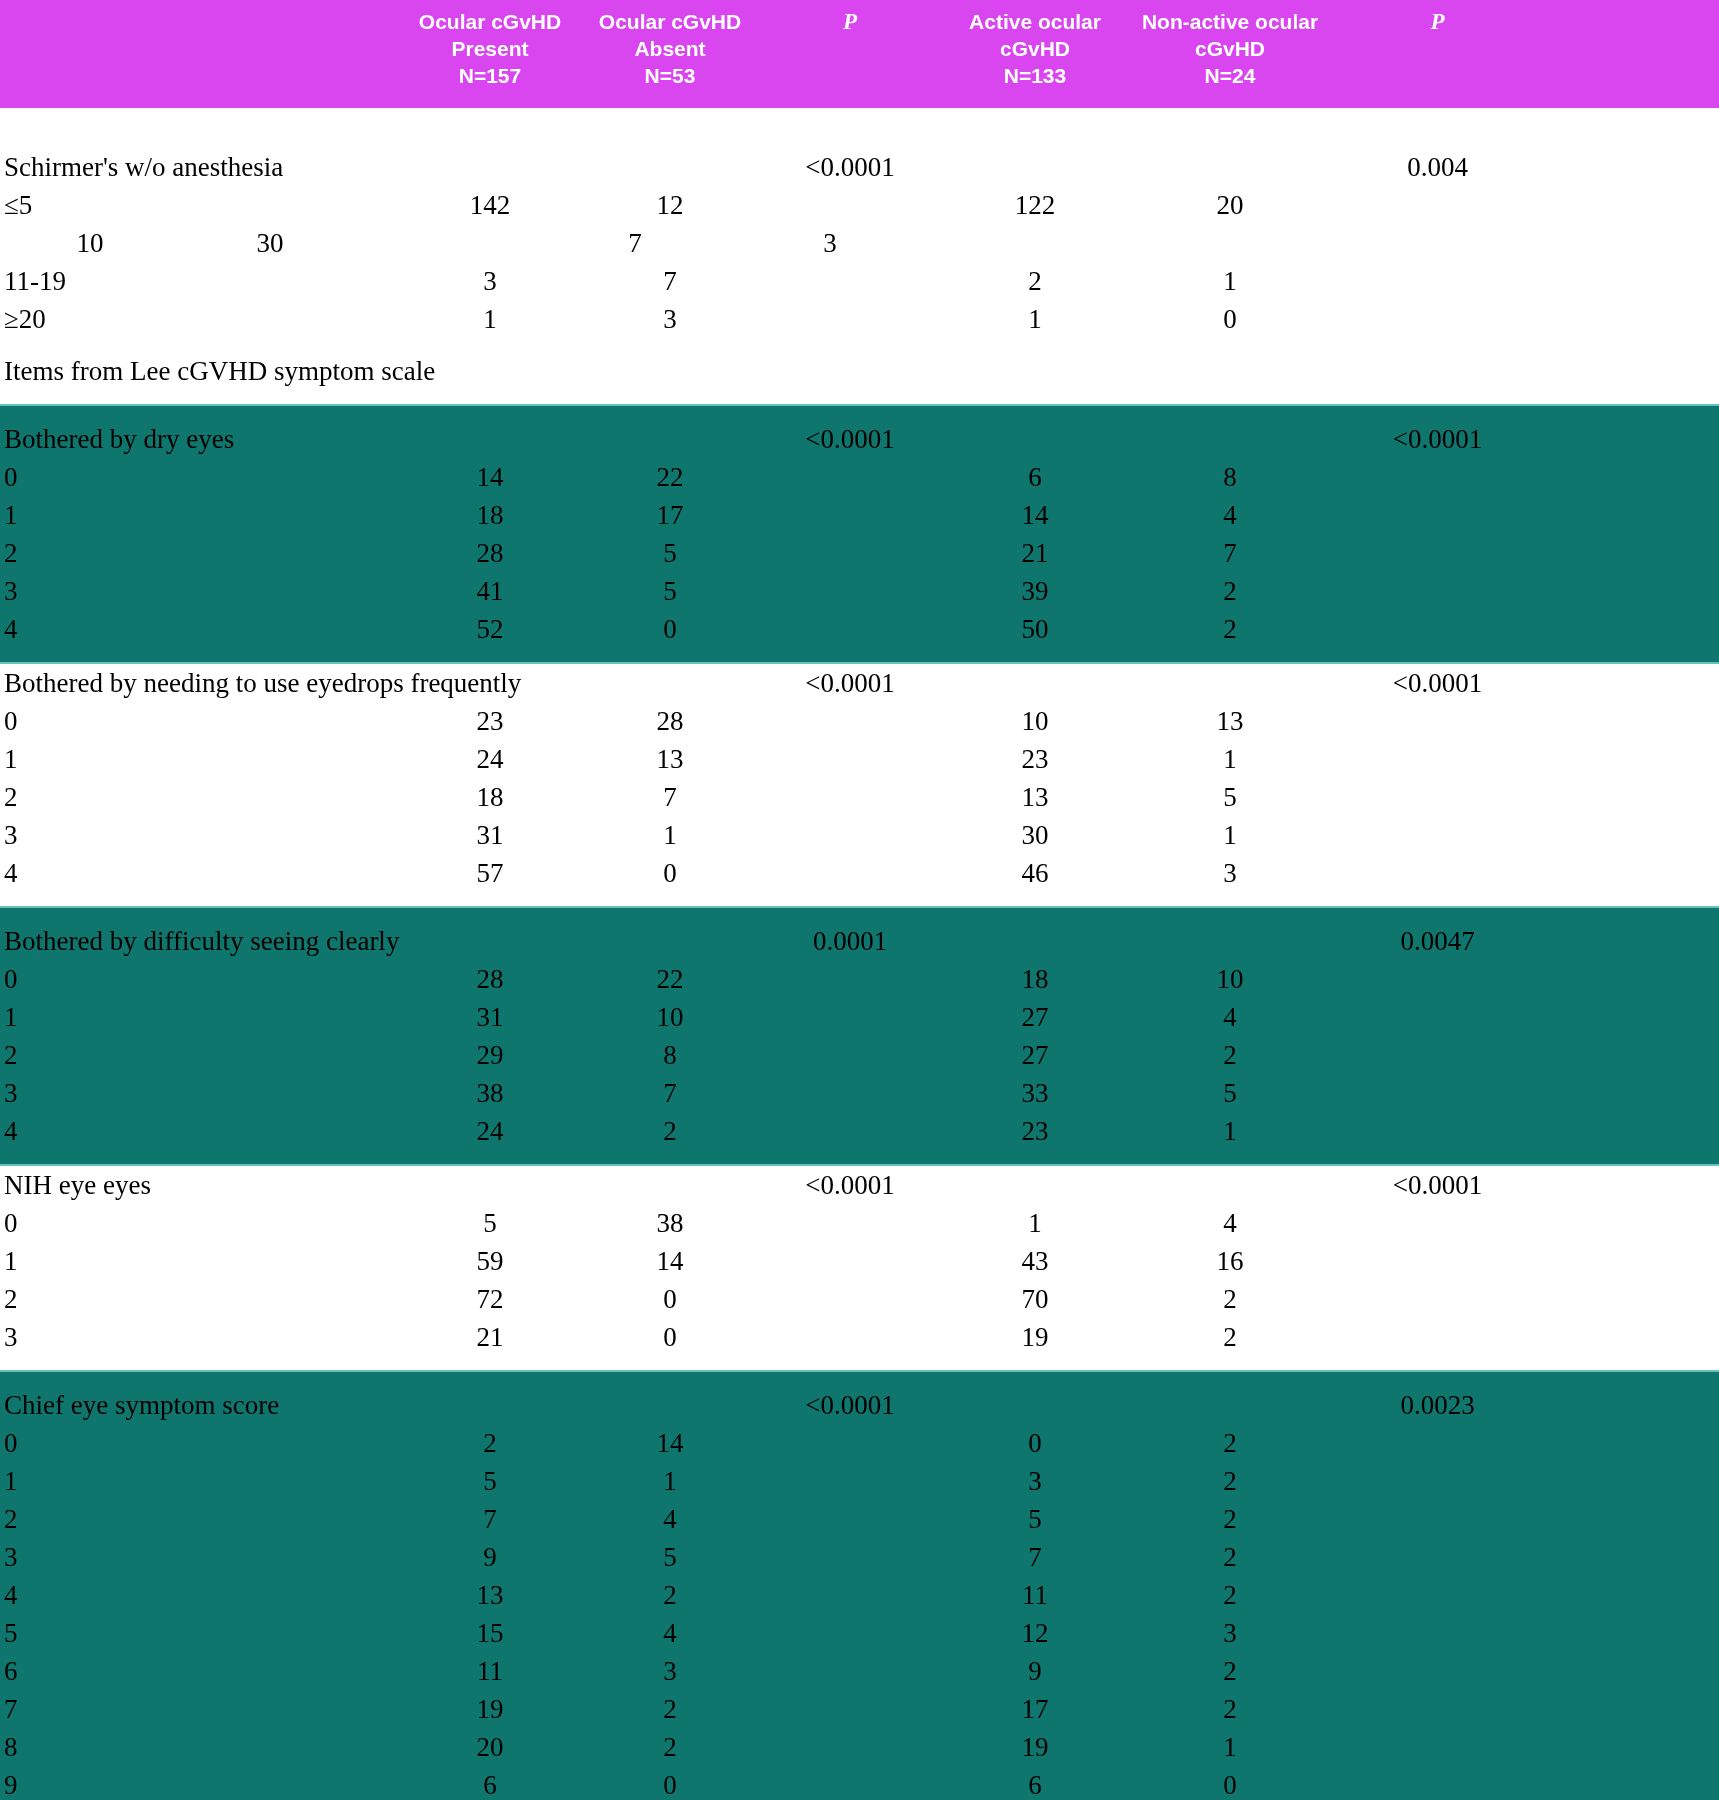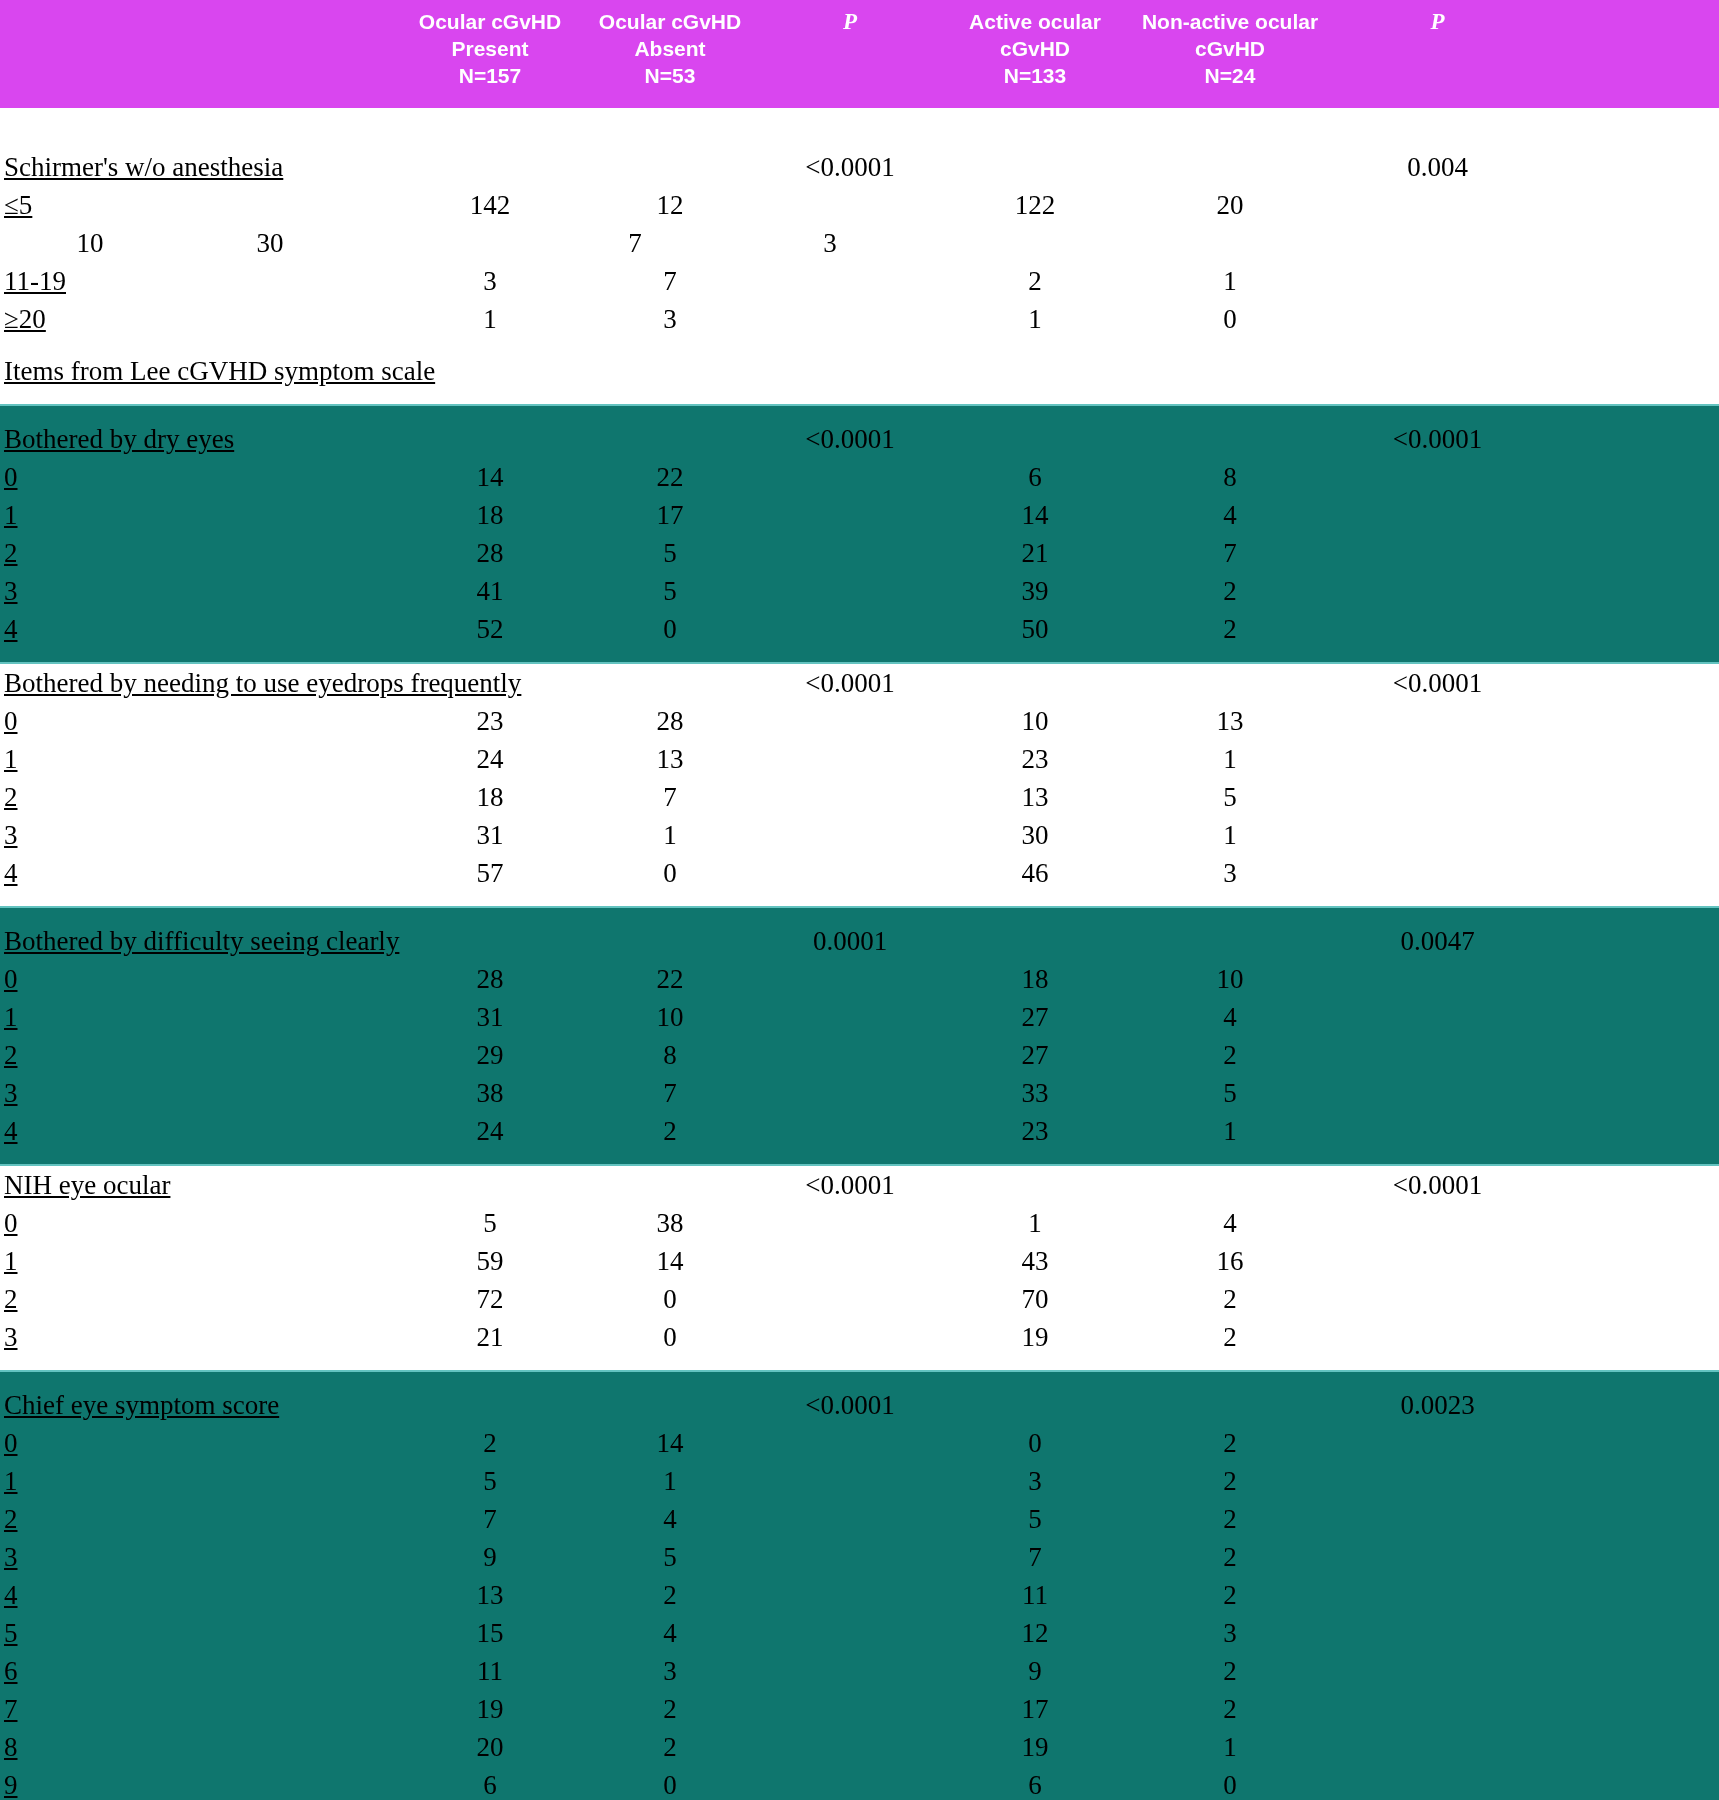--- a/index.html
+++ b/index.html
@@ -63,21 +63,20 @@
   .row .cell {
     box-sizing: border-box;
     font-size: 27px;
     line-height: 38px;
     text-align: center;
     white-space: nowrap;
   }
   .row .cell.label {
     text-align: left;
     padding-left: 4px;
-    text-decoration: underline;
   }
   .row.section-head .cell.label {
     text-align: left;
   }
 
   .band-blue { background: #0f766e; }
   .band-white { background: #ffffff; }
 
   .rule-top { border-top: 2px solid #63c3c0; }
   .rule-bot { border-bottom: 2px solid #63c3c0; }
@@ -371,21 +370,21 @@
         <div class="cell col-a">24</div>
         <div class="cell col-b">2</div>
         <div class="cell col-p1"></div>
         <div class="cell col-c">23</div>
         <div class="cell col-d">1</div>
         <div class="cell col-p2"></div>
         <div class="cell col-tail"></div>
       </div>
       <div class="spacer-sm band-blue rule-bot"></div>
       <div class="row band-white section-head">
-        <div class="cell col-label label">NIH eye ocular</div>
+        <div class="cell col-label label">NIH eye eyes</div>
         <div class="cell col-a"></div>
         <div class="cell col-b"></div>
         <div class="cell col-p1">&lt;0.0001</div>
         <div class="cell col-c"></div>
         <div class="cell col-d"></div>
         <div class="cell col-p2">&lt;0.0001</div>
         <div class="cell col-tail"></div>
       </div>
       <div class="row band-white">
         <div class="cell col-label label">0</div>

